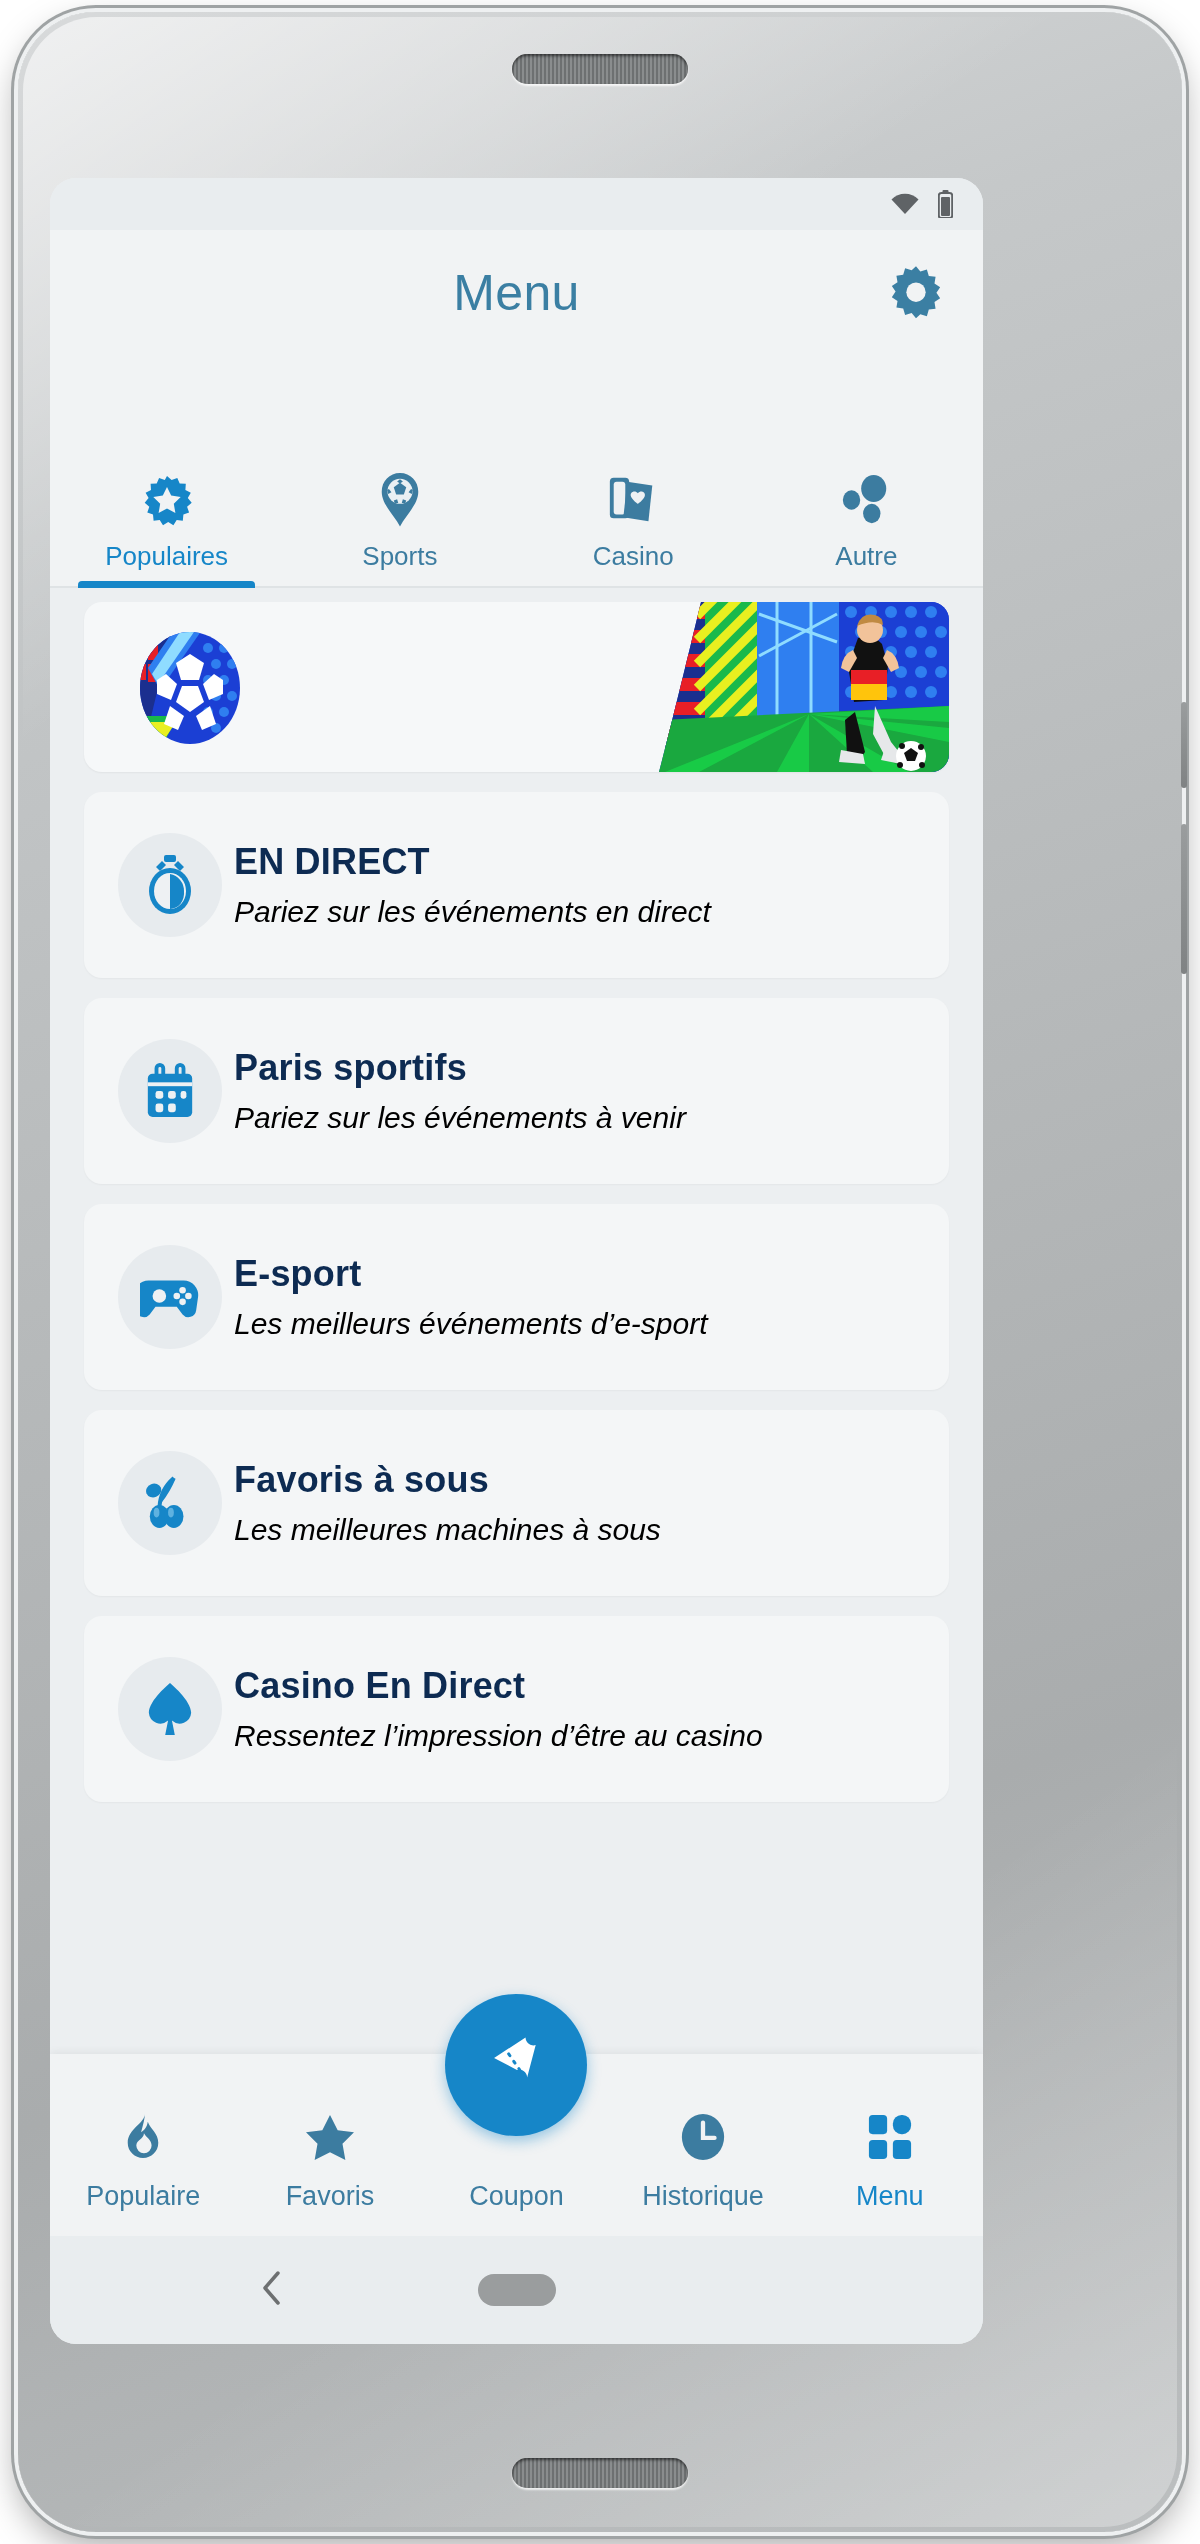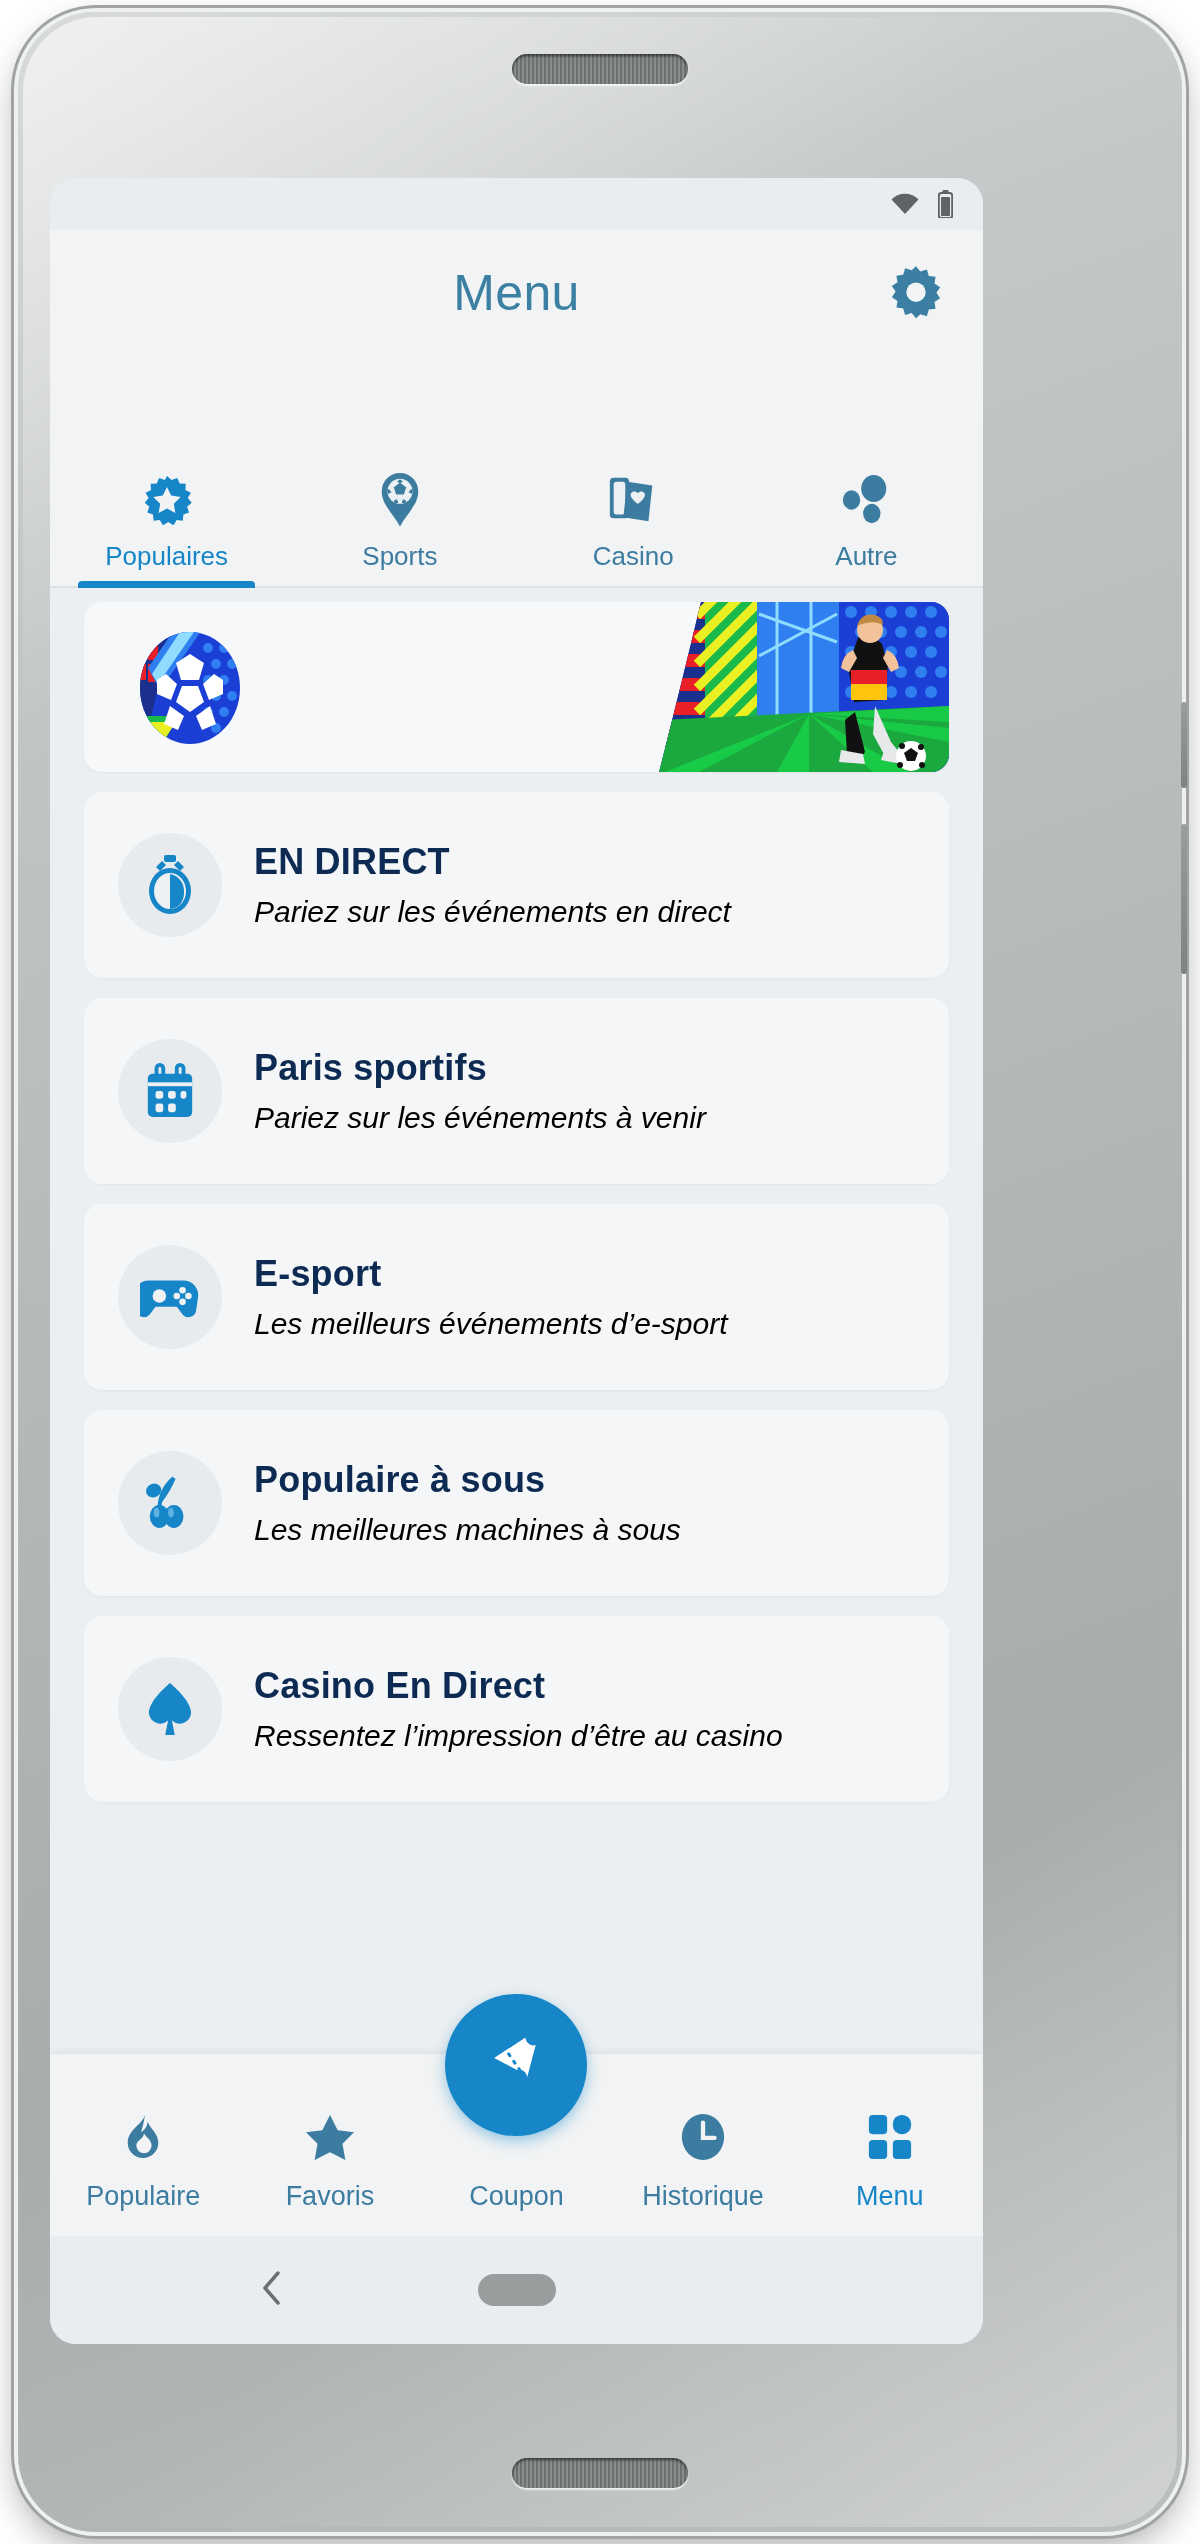--- a/index.html
+++ b/index.html
@@ -129,21 +129,21 @@
     display: flex; align-items: center; padding-left: 34px;
     cursor: pointer;
     box-shadow: 0 1px 2px rgba(0,0,0,.04);
   }
   .menu-icon-wrap {
     width: 104px; height: 104px; border-radius: 50%;
     background: #e7ebee;
     display: flex; align-items: center; justify-content: center;
     flex: 0 0 104px;
   }
-  .menu-text { margin-left: 32px; }
+  .menu-text { margin-left: 12px; }
   .menu-title {
     font-size: 36px; font-weight: 700; color: #0d2b52; letter-spacing: .2px;
   }
   .menu-subtitle {
     font-size: 30px; color: #000000; margin-top: 12px; font-style: italic;
   }
 
   
   #bottom-nav {
     position: absolute; left: 0; right: 0; bottom: 108px;
@@ -492,21 +492,21 @@
           <path d="M30 4 q-14 12 -15 30" stroke="#1686c8" stroke-width="4" fill="none"></path>
           <path d="M30 4 q-6 14 -14 24" stroke="#1686c8" stroke-width="4" fill="none"></path>
           <ellipse cx="9" cy="17" rx="8" ry="7" fill="#1686c8" transform="rotate(-22 9 17)"></ellipse>
           <ellipse cx="15" cy="44" rx="10" ry="12" fill="#1686c8"></ellipse>
           <ellipse cx="30" cy="44" rx="10" ry="12" fill="#1686c8"></ellipse>
           <ellipse cx="12" cy="40" rx="3" ry="5" fill="#7fc4ea" opacity=".7"></ellipse>
           <ellipse cx="27" cy="40" rx="3" ry="5" fill="#7fc4ea" opacity=".7"></ellipse>
         </svg>
       </div>
       <div class="menu-text">
-        <div class="menu-title">Populaire à sous</div>
+        <div class="menu-title">Favoris à sous</div>
         <div class="menu-subtitle">Les meilleures machines à sous</div>
       </div>
     </div>
 
     <div class="menu-item">
       <div class="menu-icon-wrap">
         <svg viewBox="0 0 52 58" width="50" height="56">
           <path d="M26 2 C26 2 4 20 4 33 a12 12 0 0 0 20 8 l-3 15 h10 l-3 -15 a12 12 0 0 0 20 -8 C48 20 26 2 26 2z" fill="#1686c8"></path>
         </svg>
       </div>

